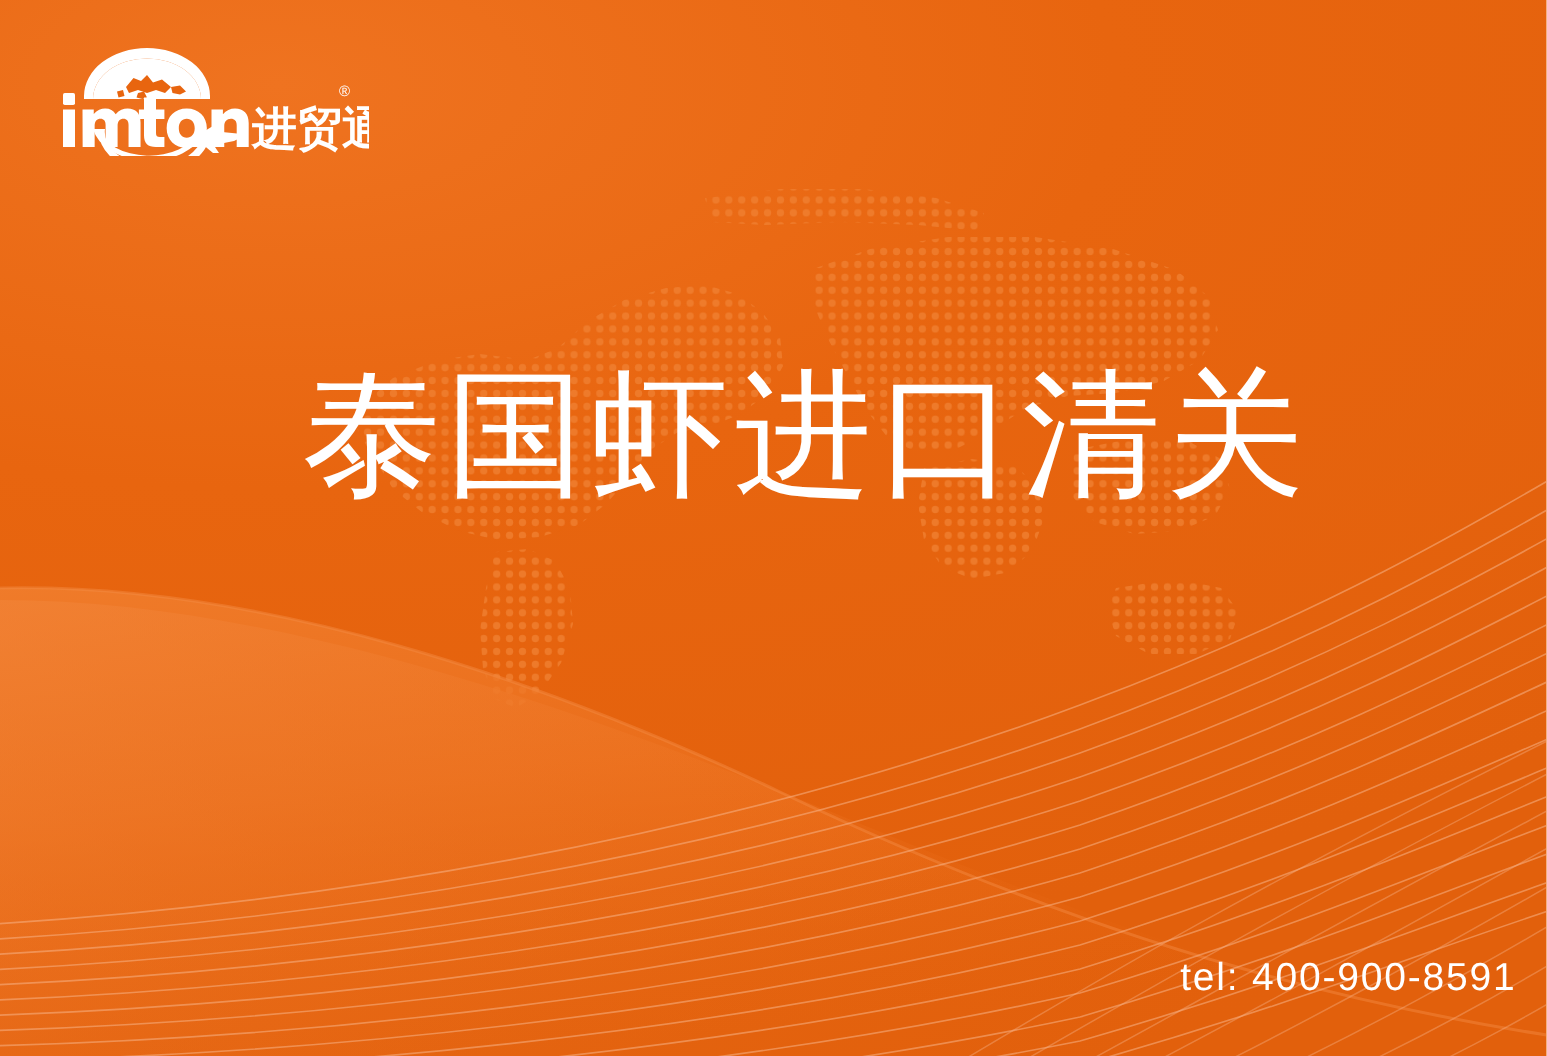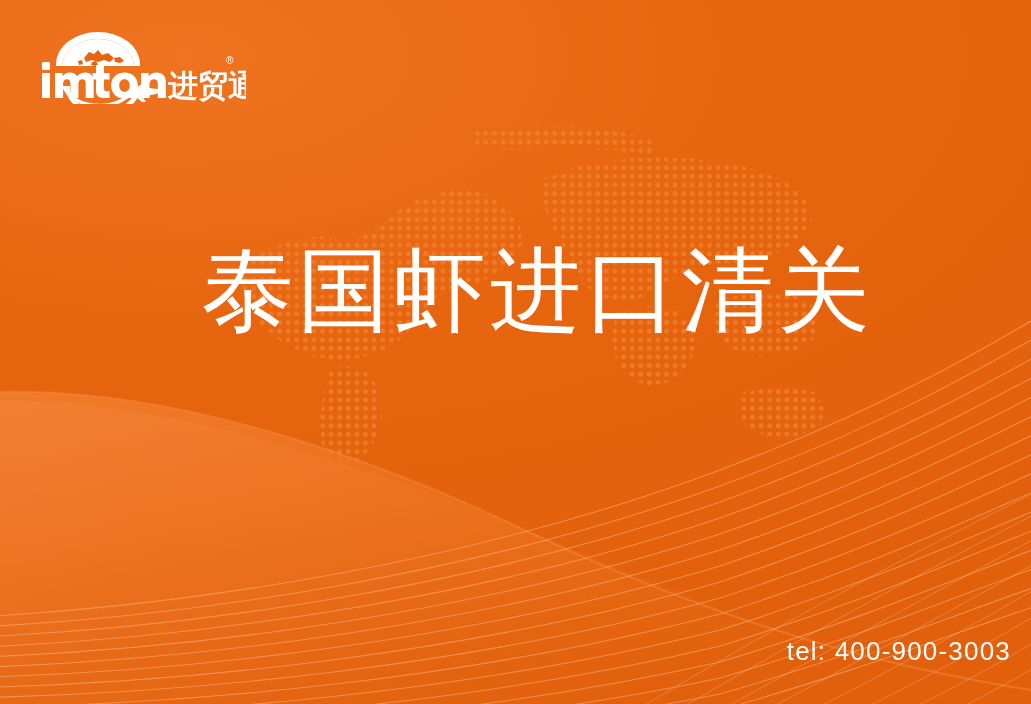--- a/index.html
+++ b/index.html
@@ -222,15 +222,15 @@
       <text x="132" y="68" font-family="'DejaVu Sans', sans-serif" font-size="30" font-weight="bold" fill="#ffffff">进贸通</text>
 
       <text x="190" y="36" font-family="'Liberation Sans', sans-serif" font-size="10" fill="#ffffff">®</text>
     </svg>
   </div>
 
   <div id="headline">
     <span class="hl-line">泰国虾进口清关</span>
   </div>
 
-  <div id="phone">tel: 400-900-3003</div>
+  <div id="phone">tel: 400-900-8591</div>
 
 </div>
 
 </body></html>

